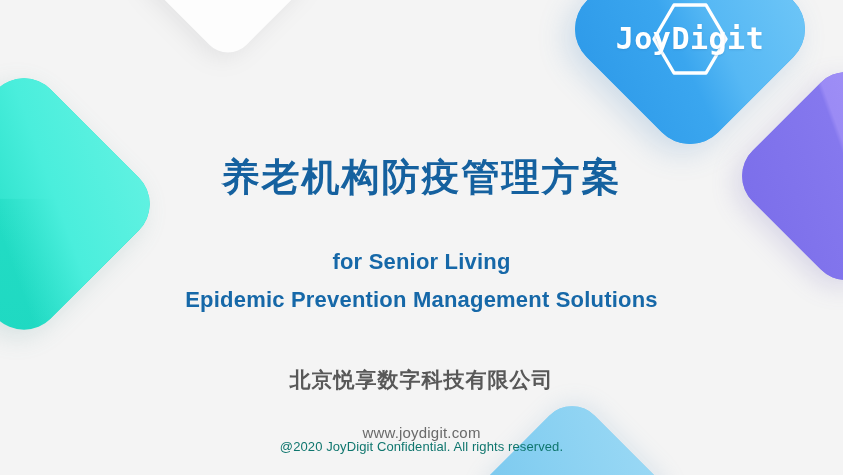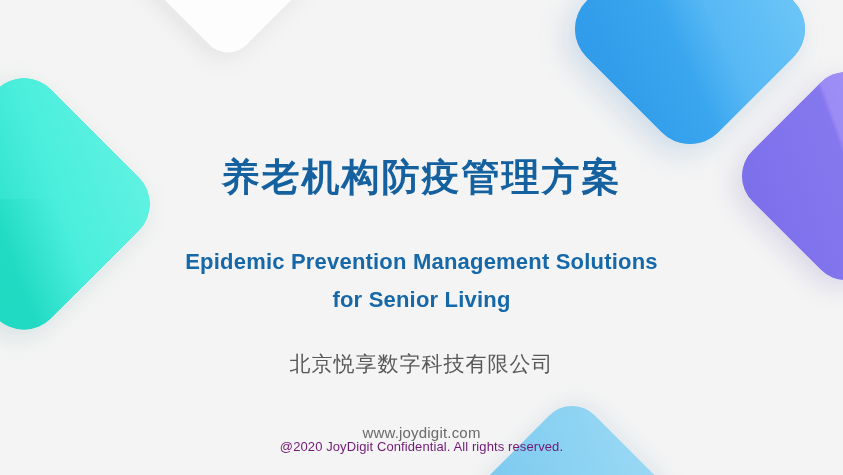--- a/index.html
+++ b/index.html
@@ -195,25 +195,25 @@
     left: 0;
     right: 0;
     font-size: 22px;
     font-weight: 700;
     color: #1668a8;
     line-height: 1.72;
     letter-spacing: 0.2px;
   }
   .company-cn {
     position: absolute;
-    top: 350px;
+    top: 366px;
     left: 0;
     right: 0;
     font-size: 21px;
-    font-weight: 400;
+    font-weight: 700;
     color: #585858;
     letter-spacing: 1px;
   }
   .company-url {
     position: absolute;
     top: 401px;
     left: 0;
     right: 0;
     font-size: 15px;
     font-weight: 400;
@@ -221,47 +221,53 @@
     letter-spacing: 0.2px;
     margin-top: 23px;
   }
   .copyright {
     position: absolute;
     top: 439px;
     left: 0;
     right: 0;
     font-size: 13px;
     font-weight: 400;
-    color: #701a75;
+    color: #0f766e;
     letter-spacing: 0.1px;
   }
 </style>
 </head>
 <body>
 
 <div id="slide">
 
   <div class="shapes">
     <div class="diamond sh-white"></div>
     <div class="diamond sh-teal"></div>
     <div class="diamond sh-blue"></div>
     <div class="diamond sh-purple"></div>
     <div class="diamond sh-lightblue"></div>
   </div>
 
   <div class="logo-mark">
+    <div class="logo-wordmark-wrap">
+      <svg class="logo-hex" viewBox="0 0 78 74" aria-hidden="true">
+        <polygon points="23,3 55,3 75,37 55,71 23,71 3,37" fill="none" stroke="#ffffff" stroke-width="3.4" stroke-linejoin="round"></polygon>
+      </svg>
+      <div class="logo-word">JoyDigit</div>
+    </div>
   </div>
 
   <div class="content">
 
     <div class="title-cn">养老机构防疫管理方案</div>
 
     <div class="subtitle-en">
+      <div>for Senior Living</div>
       <div>Epidemic Prevention Management Solutions</div>
-      <div>for Senior Living</div>
     </div>
 
     <div class="company-cn">北京悦享数字科技有限公司</div>
 
     <div class="company-url">www.joydigit.com</div>
 
     <div class="copyright">@2020 JoyDigit Confidential. All rights reserved.</div>
 
   </div>
 

